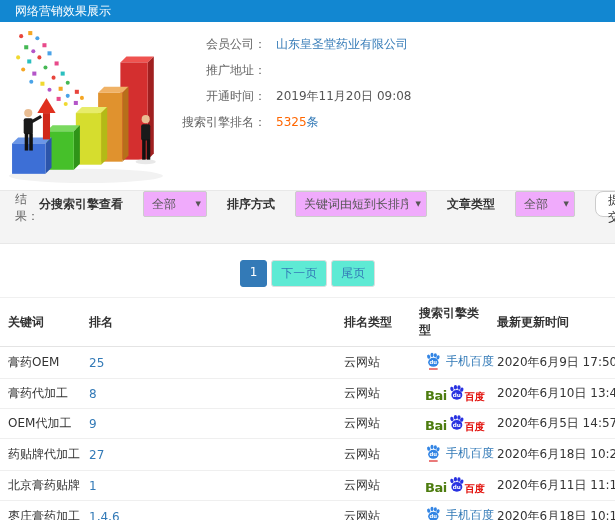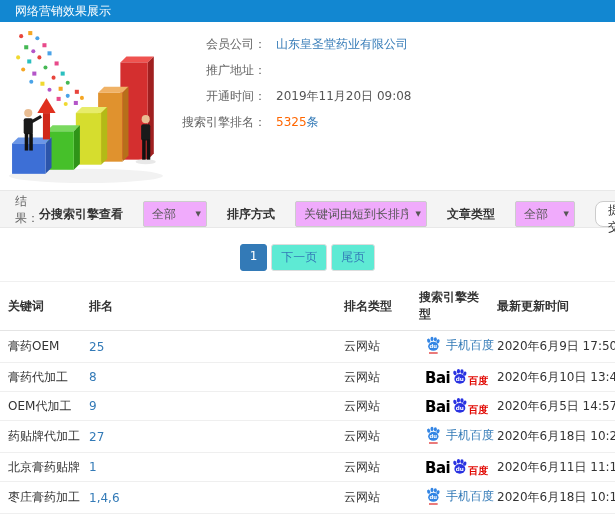--- a/index.html
+++ b/index.html
@@ -26,23 +26,23 @@
   .info-row { display: flex; align-items: center; height: 26px; }
   .info-label { width: 88px; text-align: right; color: #666; flex: 0 0 auto; }
   .info-value { margin-left: 10px; white-space: nowrap; }
   .link-blue { color: #337ab7; }
   .plain-value { color: #555; }
   .rank-count { color: #ff6600; }
   .rank-suffix { color: #337ab7; }
 
   
   .filter-bar {
-    height: 38px; background: #f4f4f4;
+    height: 54px; background: #f4f4f4;
     border-top: 1px solid #e8e8e8; border-bottom: 1px solid #e8e8e8;
-    display: flex; align-items: flex-end;
+    display: flex; align-items: flex-start;
     padding-left: 15px;
   }
   .result-label { color: #666; }
   .filter-controls { margin-left: auto; display: flex; align-items: center; gap: 20px; padding-right: 2px; }
   .filter-controls .flabel { font-weight: bold; color: #333; white-space: nowrap; }
   .select-wrap { position: relative; display: inline-block; }
   .select-wrap::after {
     content: "▼"; position: absolute; right: 6px; top: 50%;
     transform: translateY(-50%); font-size: 7px; color: #555; pointer-events: none;
   }
@@ -84,21 +84,21 @@
     height: 27px; vertical-align: middle;
   }
   .results-table th:first-child, .results-table td:first-child { padding-left: 8px; }
   .rank-link { color: #337ab7; }
   .engine-cell { padding-left: 10px !important; }
 
   
   .engine-mobile { display: inline-flex; align-items: center; gap: 5px; color: #337ab7; }
   .paw-wrap { position: relative; width: 16px; height: 18px; display: inline-block; }
   .engine-baidu { display: inline-flex; align-items: flex-end; gap: 1px; line-height: 1; }
-  .baidu-bai { color: #000000; font-weight: bold; font-size: 15px; letter-spacing: -0.5px; }
+  .baidu-bai { color: #4d7c0f; font-weight: bold; font-size: 13px; letter-spacing: -0.5px; }
   .baidu-cn  { color: #e10600; font-weight: bold; font-size: 10px; }
 </style>
 </head>
 <body>
 
 <div class="titlebar">
   <span>网络营销效果展示</span>
 </div>
 
 <div class="info-section">

